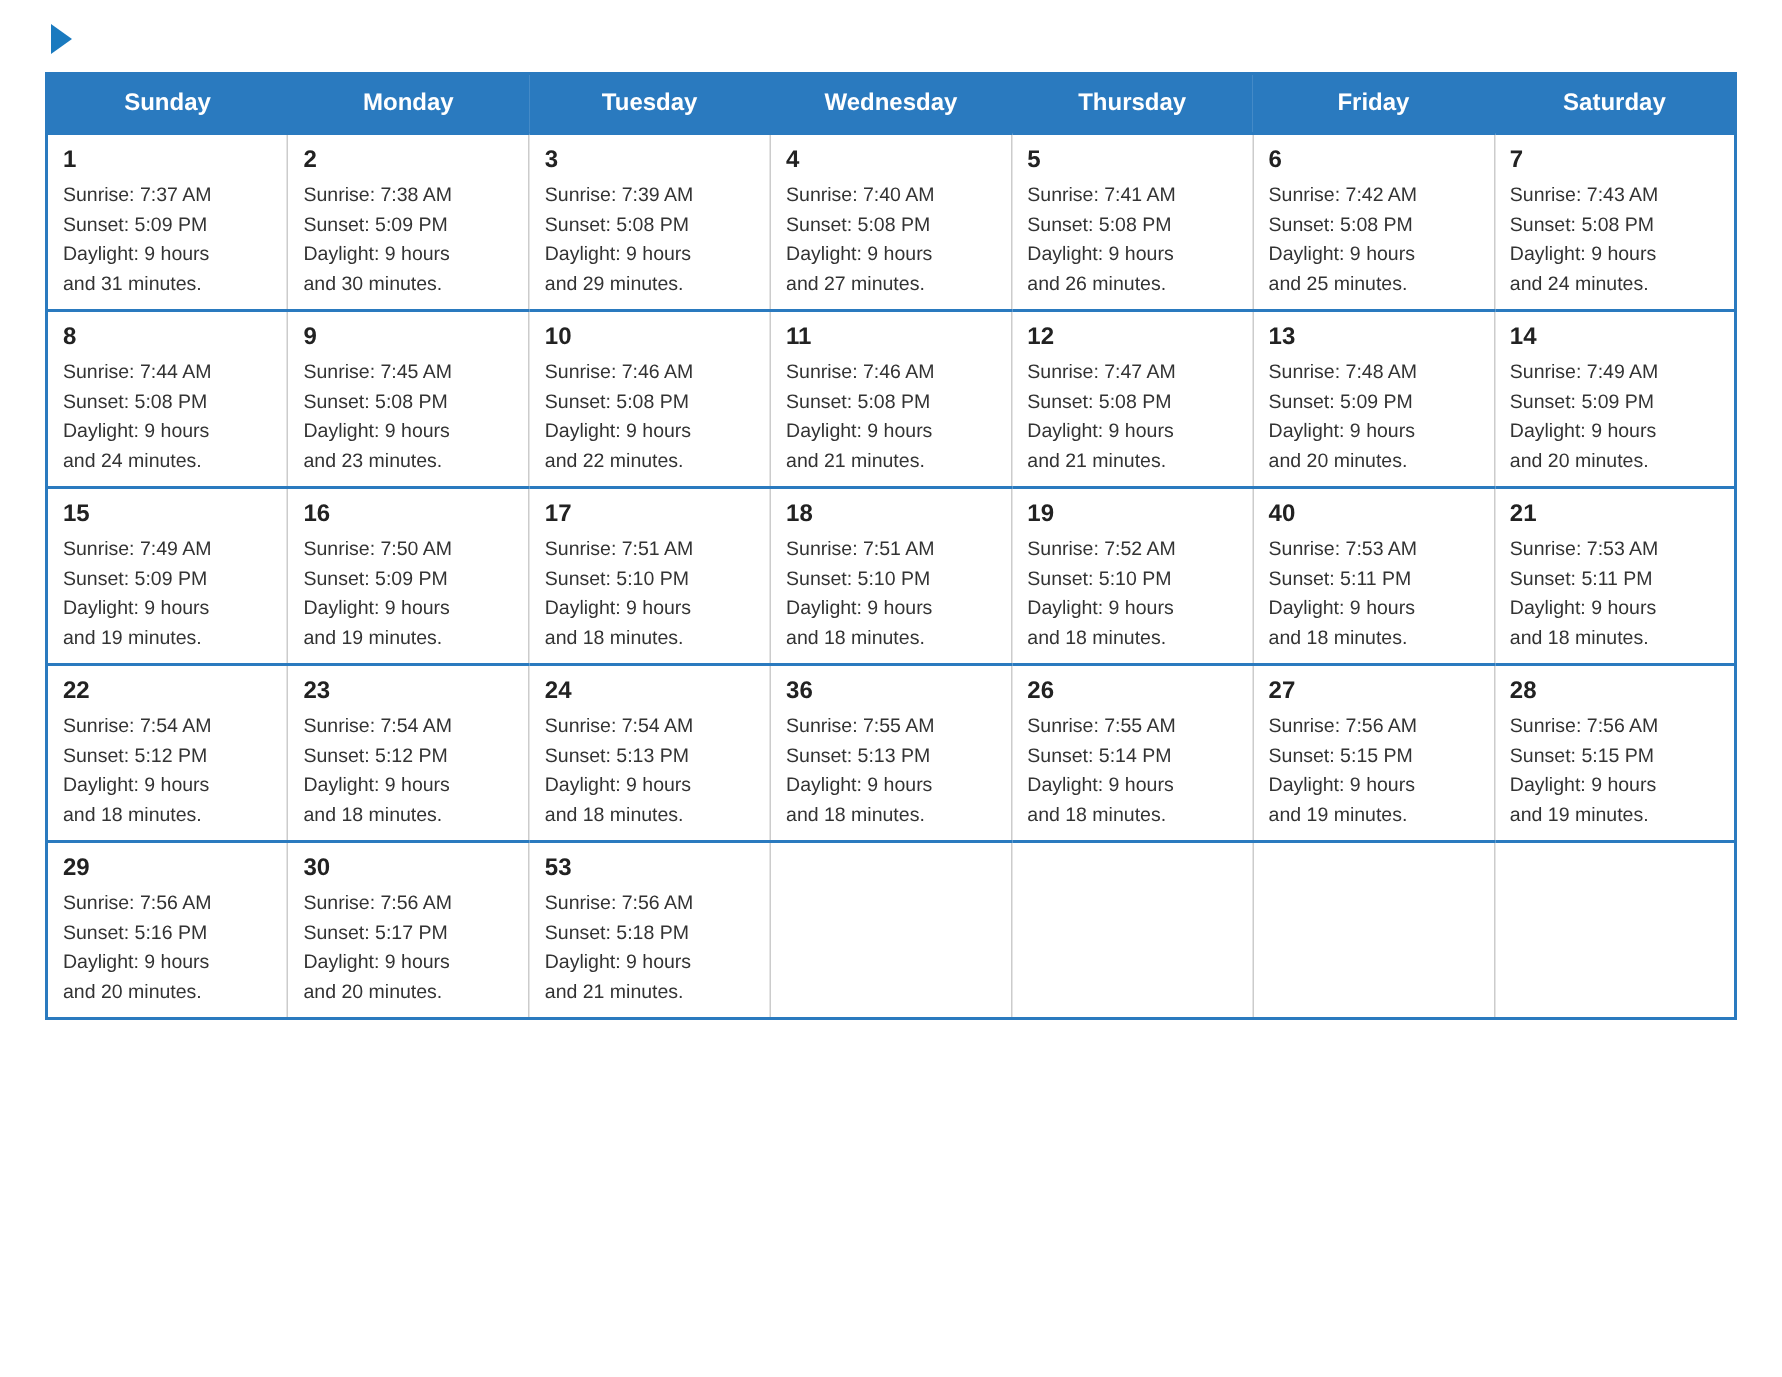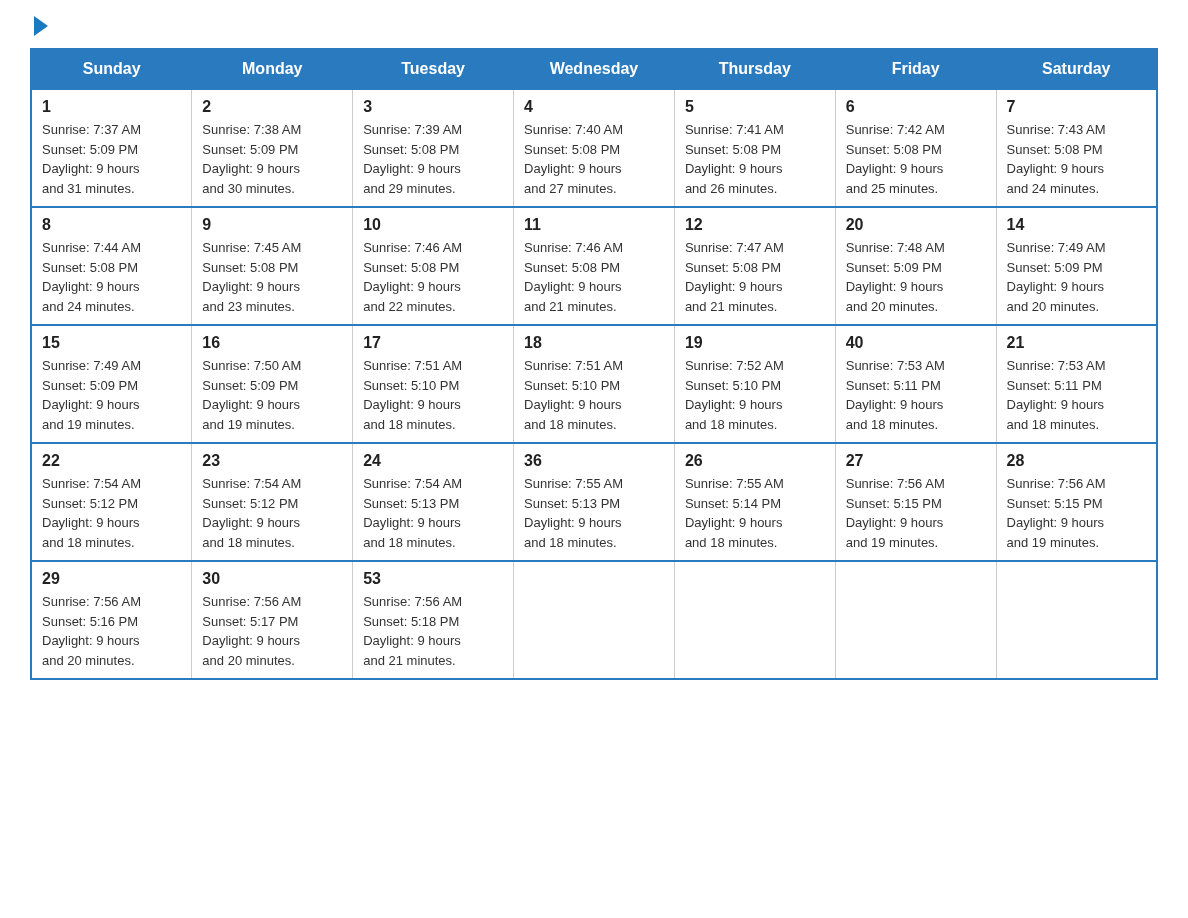--- a/index.html
+++ b/index.html
@@ -178,21 +178,21 @@
       </td>
         <td>
         <span class="day-number">11</span>
         <span class="day-info">Sunrise: 7:46 AM<br>Sunset: 5:08 PM<br>Daylight: 9 hours<br>and 21 minutes.</span>
       </td>
         <td>
         <span class="day-number">12</span>
         <span class="day-info">Sunrise: 7:47 AM<br>Sunset: 5:08 PM<br>Daylight: 9 hours<br>and 21 minutes.</span>
       </td>
         <td>
-        <span class="day-number">20</span>
+        <span class="day-number">13</span>
         <span class="day-info">Sunrise: 7:48 AM<br>Sunset: 5:09 PM<br>Daylight: 9 hours<br>and 20 minutes.</span>
       </td>
         <td>
         <span class="day-number">14</span>
         <span class="day-info">Sunrise: 7:49 AM<br>Sunset: 5:09 PM<br>Daylight: 9 hours<br>and 20 minutes.</span>
       </td>
       </tr>
       <tr class="week-row">
         <td>
         <span class="day-number">15</span>

